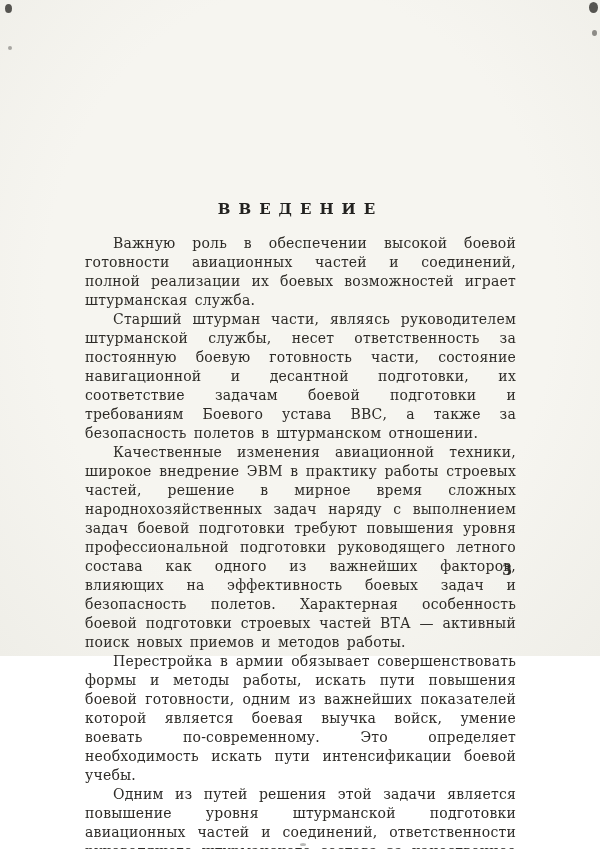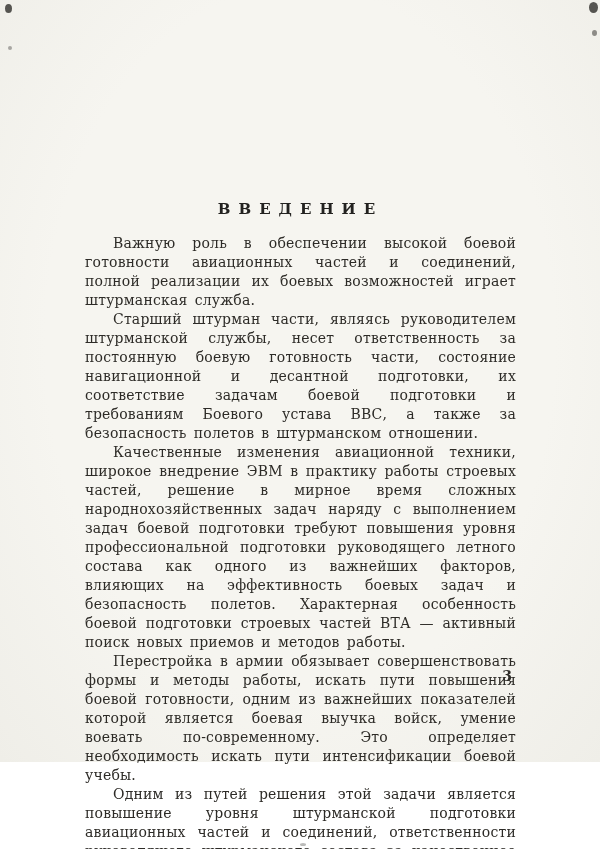--- a/index.html
+++ b/index.html
@@ -6,21 +6,21 @@
     margin: 0;
     padding: 0;
     width: 600px;
     height: 849px;
     overflow: hidden;
     background: #ffffff;
   }
   .page {
     position: relative;
     width: 600px;
-    height: 762px;
+    height: 656px;
     background:
       radial-gradient(ellipse at 50% 45%, #f6f5f0 60%, #efeee8 100%);
     font-family: "DejaVu Serif", "Liberation Serif", serif;
     color: #2d2b27;
   }
   .content {
     position: absolute;
     left: 85px;
     right: 84px;
     top: 200px;

